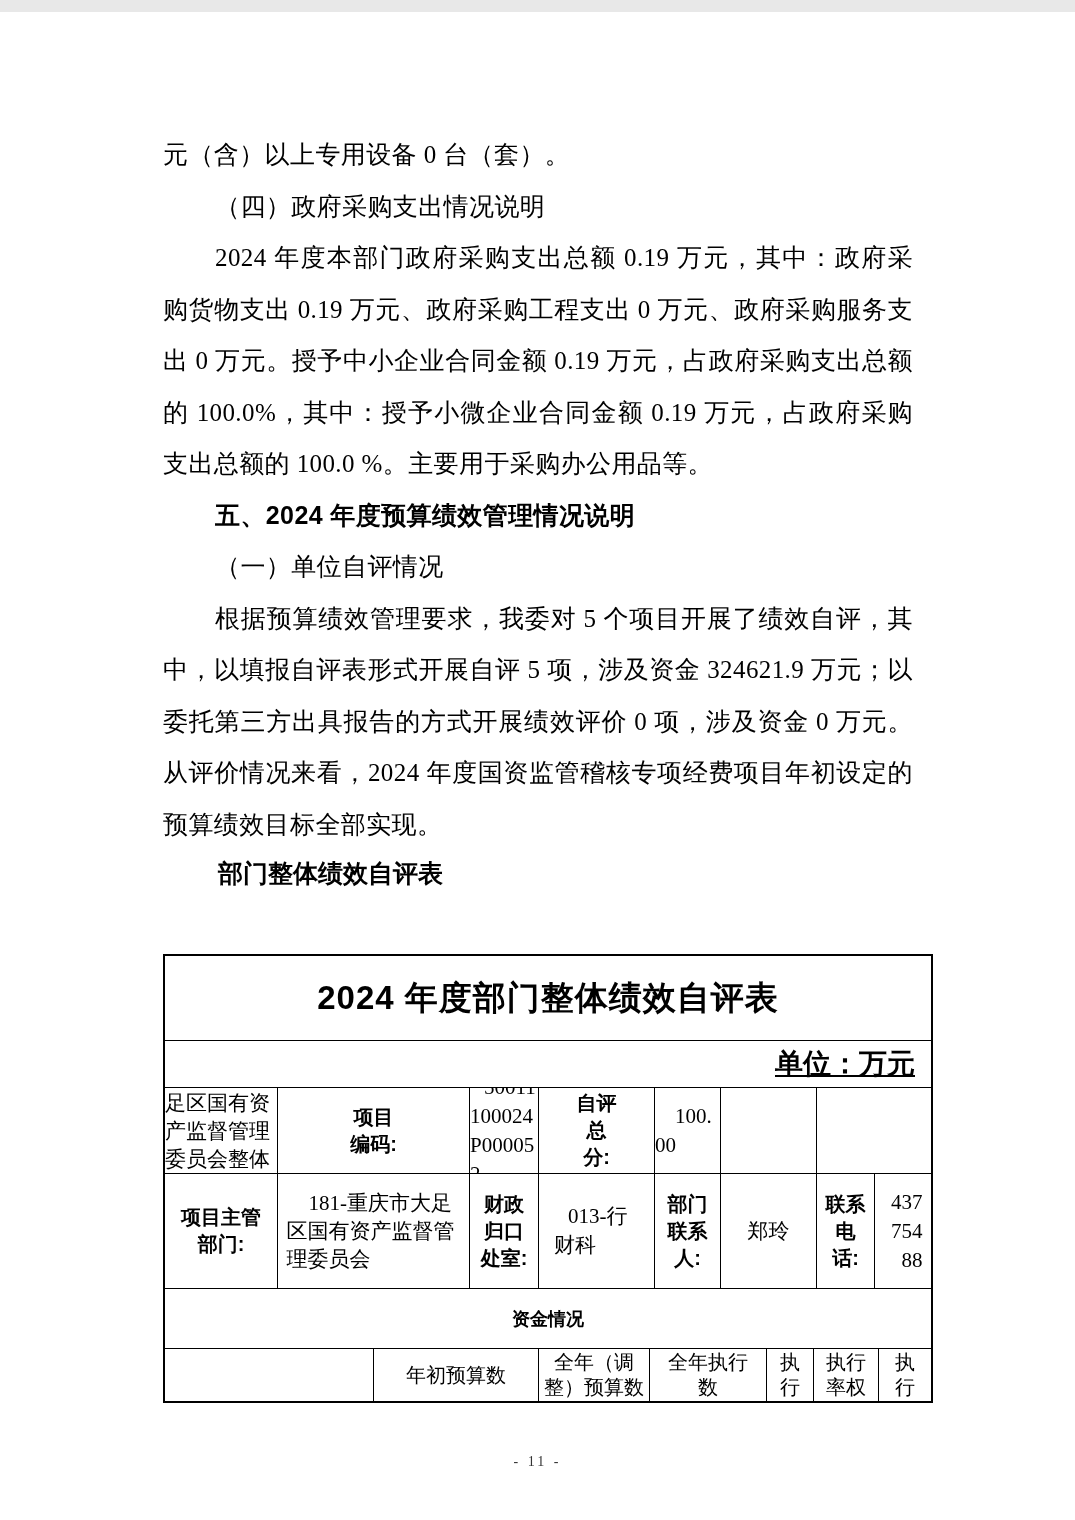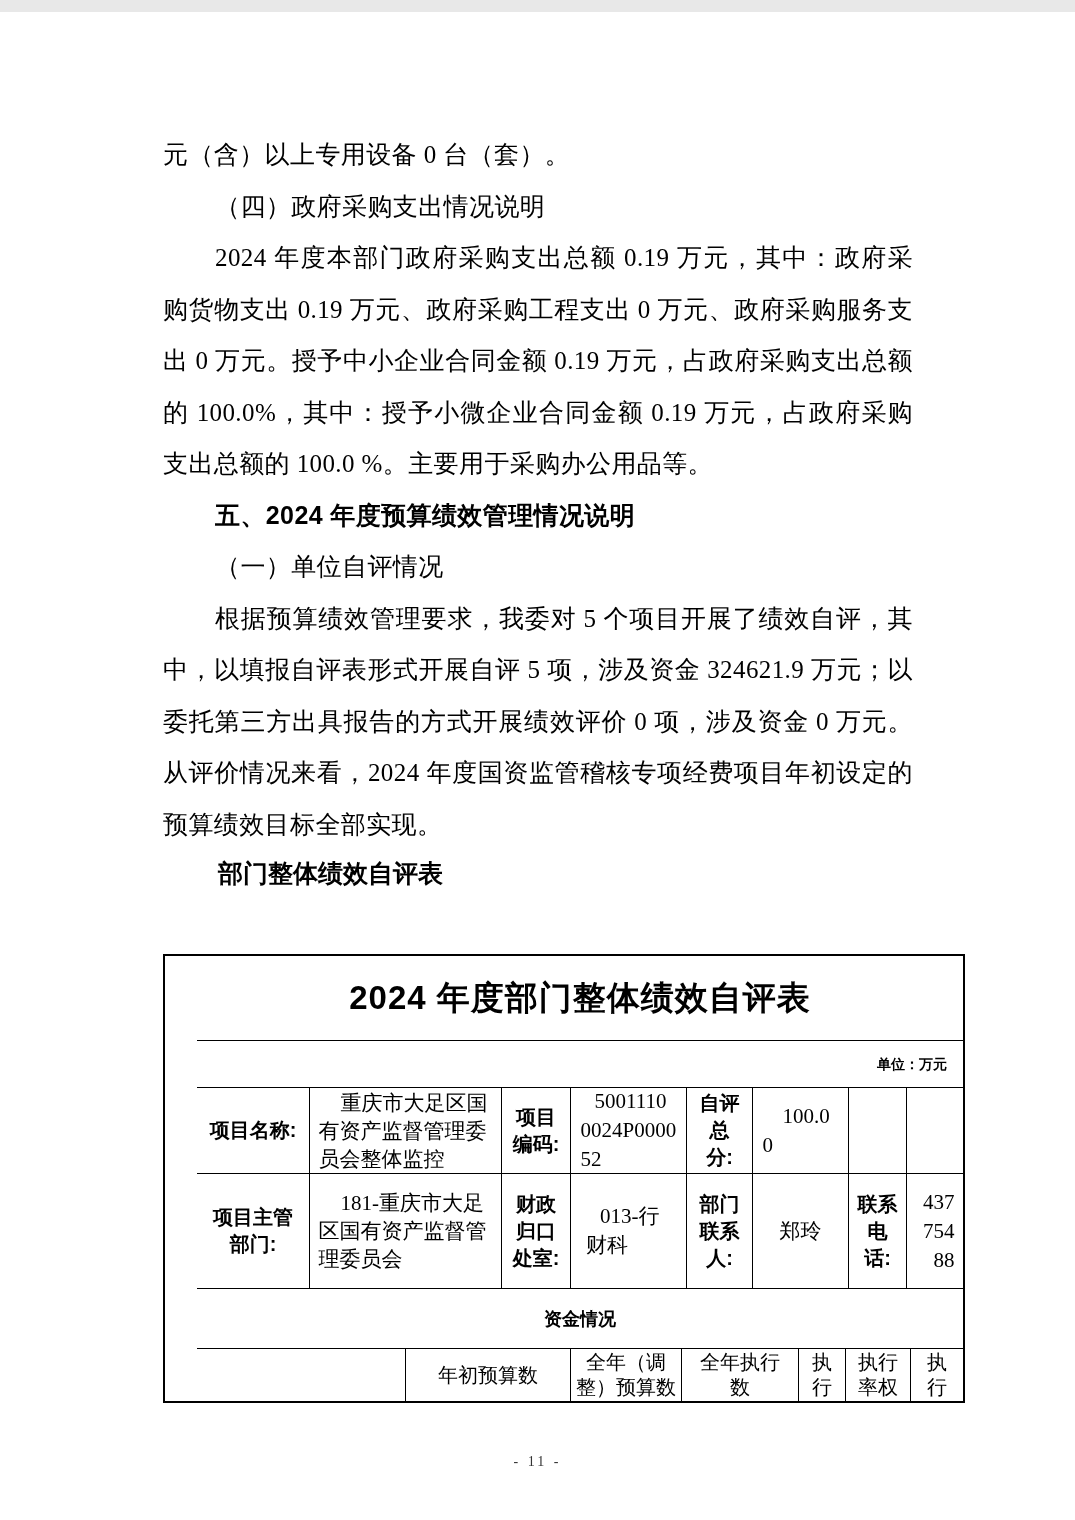--- a/index.html
+++ b/index.html
@@ -34,21 +34,20 @@
     font-weight:700;
     font-size:25px;
     line-height:46px;
   }
   
   .selftable{
     position:absolute;left:163px;top:942px;width:766px;
     border:2px solid #000;
     box-sizing:content-box;
     background:#fff;
-    padding-left:32px;
   }
   .trow{display:grid;border-top:1px solid #000;}
   .trow:first-child{border-top:none;}
   .cell{
     display:flex;align-items:center;justify-content:center;
     text-align:center;
     font-size:21px;line-height:28px;
     overflow:hidden;
     min-width:0;
   }
@@ -60,21 +59,21 @@
   }
   .row-title{height:84px;grid-template-columns:1fr;}
   .row-title .cell{
     font-family:"Liberation Sans","DejaVu Sans",sans-serif;
     font-weight:700;font-size:33px;letter-spacing:1px;
   }
   .row-unit{height:46px;grid-template-columns:1fr;}
   .row-unit .cell{
     justify-content:flex-end;padding-right:16px;
     font-family:"Liberation Sans","DejaVu Sans",sans-serif;
-    font-weight:700;font-size:14px;
+    font-weight:700;font-size:28px;text-decoration:underline;
   }
   .row-info1{grid-template-columns:112px 192px 69px 116px 66px 96px 58px 57px;height:85px;}
   .row-info2{grid-template-columns:112px 192px 69px 116px 66px 96px 58px 57px;height:114px;}
   .row-section{height:59px;grid-template-columns:1fr;}
   .row-section .cell{
     font-family:"Liberation Sans","DejaVu Sans",sans-serif;
     font-weight:700;font-size:18px;
   }
   .row-fund{grid-template-columns:208px 165px 111px 117px 47px 65px 53px;height:52px;}
   .row-fund .cell{font-size:20px;line-height:25px;padding:0 4px;box-sizing:border-box;}
@@ -122,23 +121,20 @@
 
     <div class="trow row-title">
       <div class="cell">2024 年度部门整体绩效自评表</div>
     </div>
 
     <div class="trow row-unit">
       <div class="cell">单位：万元</div>
     </div>
 
     <div class="trow row-info1">
-      <div class="cell lbl">
-        <span class="lbl-in w-name">项目名称:</span>
-      </div>
       <div class="cell">
         <div class="v-name">重庆市大足区国有资产监督管理委员会整体监控</div>
       </div>
       <div class="cell lbl">
         <span class="lbl-in w-code">项目编码:</span>
       </div>
       <div class="cell">
         <div class="v-code">50011100024P000052</div>
       </div>
       <div class="cell lbl">

